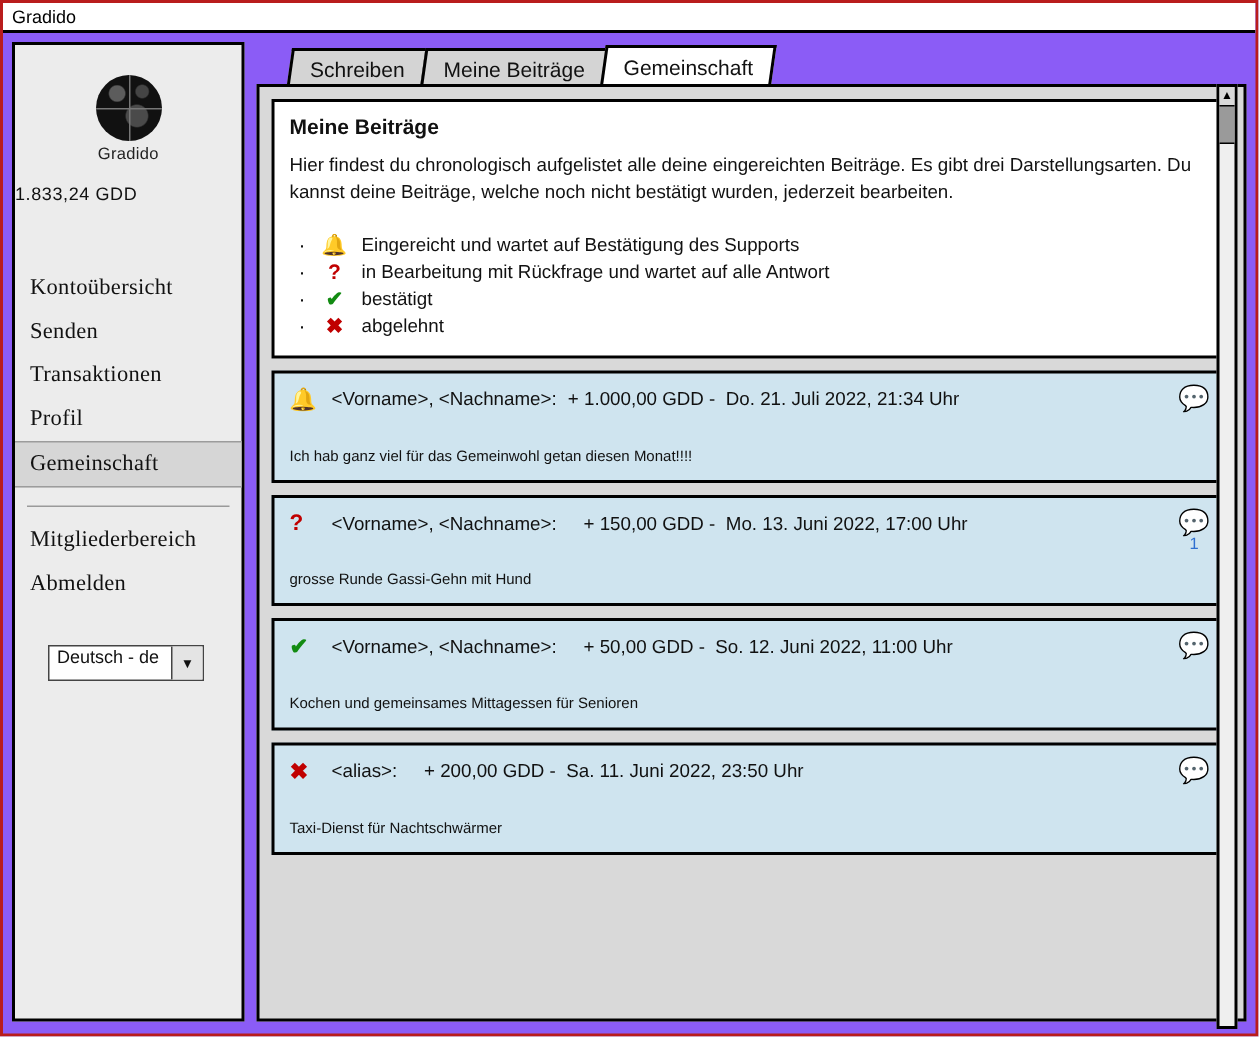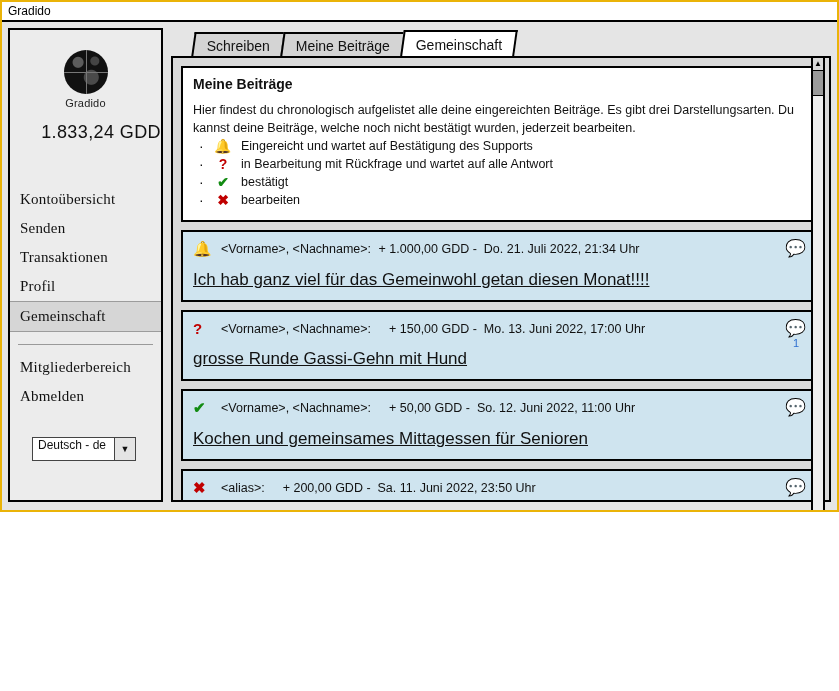--- a/index.html
+++ b/index.html
@@ -7,24 +7,24 @@
     padding: 0;
     background: #ffffff;
   }
   body {
     font-family: "Liberation Sans", sans-serif;
     -webkit-font-smoothing: antialiased;
   }
   #app {
     position: relative;
     width: 839px;
-    height: 512px;
-    box-sizing: border-box;
-    border: 2px solid #eab308;
-    background: #e5e5e5;
+    height: 691px;
+    box-sizing: border-box;
+    border: 2px solid #b91c1c;
+    background: #8b5cf6;
     overflow: hidden;
   }
   
   .titlebar {
     height: 20px;
     border-bottom: 2px solid #000;
     display: flex;
     align-items: center;
     padding-left: 6px;
     font-size: 12px;
@@ -84,22 +84,22 @@
     height: 1px;
     background: #777;
   }
   .logo-caption {
     font-size: 11px;
     color: #222;
     margin-top: 3px;
     letter-spacing: .2px;
   }
   .balance {
-    text-align: right;
-    font-size: 18px;
+    text-align: left;
+    font-size: 12px;
     color: #111;
     margin-top: 13px;
     letter-spacing: .4px;
   }
   .nav {
     margin-top: 42px;
   }
   .nav-item {
     font-size: 15px;
     color: #111;
@@ -193,21 +193,21 @@
   .intro-title {
     font-size: 14px;
     font-weight: bold;
     color: #111;
     margin-bottom: 9px;
   }
   .intro-text {
     font-size: 12.5px;
     color: #111;
     line-height: 1.45;
-    margin-bottom: 1px;
+    margin-bottom: 18px;
   }
   .legend { margin: 0; padding: 0; list-style: none; }
   .legend li {
     font-size: 12.5px;
     color: #111;
     display: flex;
     align-items: center;
     margin-bottom: 2px;
     padding-left: 18px;
   }
@@ -248,24 +248,23 @@
   }
   .post-icon {
     width: 26px;
     font-size: 15px;
     text-align: left;
     margin-right: 2px;
   }
   .post-name { margin-right: 4px; }
   .post-meta { white-space: pre; }
   .post-body {
-    margin-top: 12px;
-    font-size: 17px;
-    color: #111;
-    text-decoration: underline;
+    margin-top: 24px;
+    font-size: 10px;
+    color: #111;
   }
   .bubble {
     position: absolute;
     right: 10px;
     top: 8px;
     width: 26px;
     text-align: center;
     color: #2f6fd0;
     font-size: 17px;
     line-height: 1;
@@ -366,21 +365,21 @@
             <li>
               <span class="sym sym-question">?</span>
               <span>in Bearbeitung mit Rückfrage und wartet auf alle Antwort</span>
             </li>
             <li>
               <span class="sym sym-check">✔</span>
               <span>bestätigt</span>
             </li>
             <li>
               <span class="sym sym-cross">✖</span>
-              <span>bearbeiten</span>
+              <span>abgelehnt</span>
             </li>
           </ul>
         </div>
 
         <div class="posts">
 
           <div class="post">
             <div class="post-head">
               <span class="post-icon sym-bell">🔔</span>
               <span class="post-name">&lt;Vorname&gt;, &lt;Nachname&gt;:</span>

